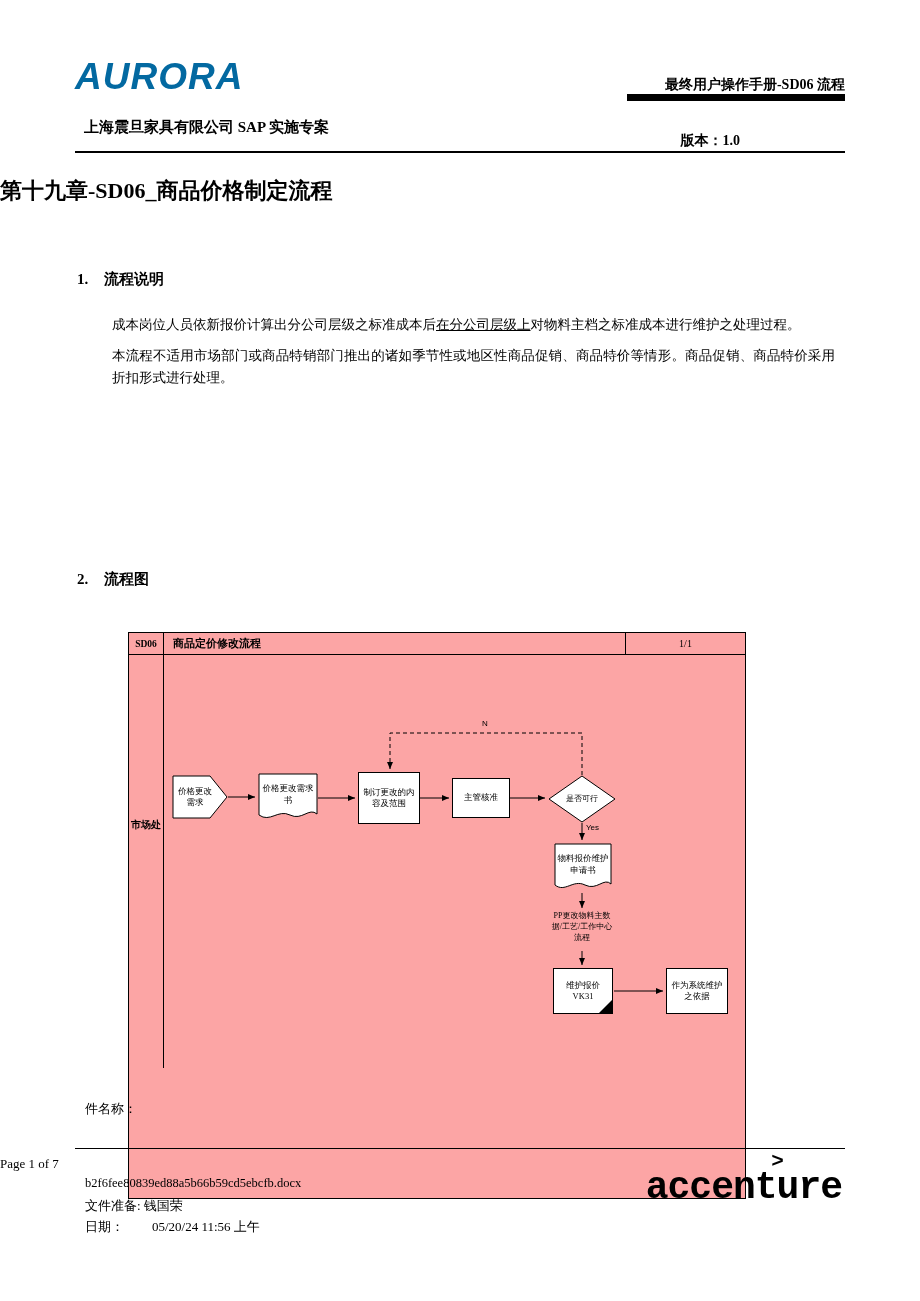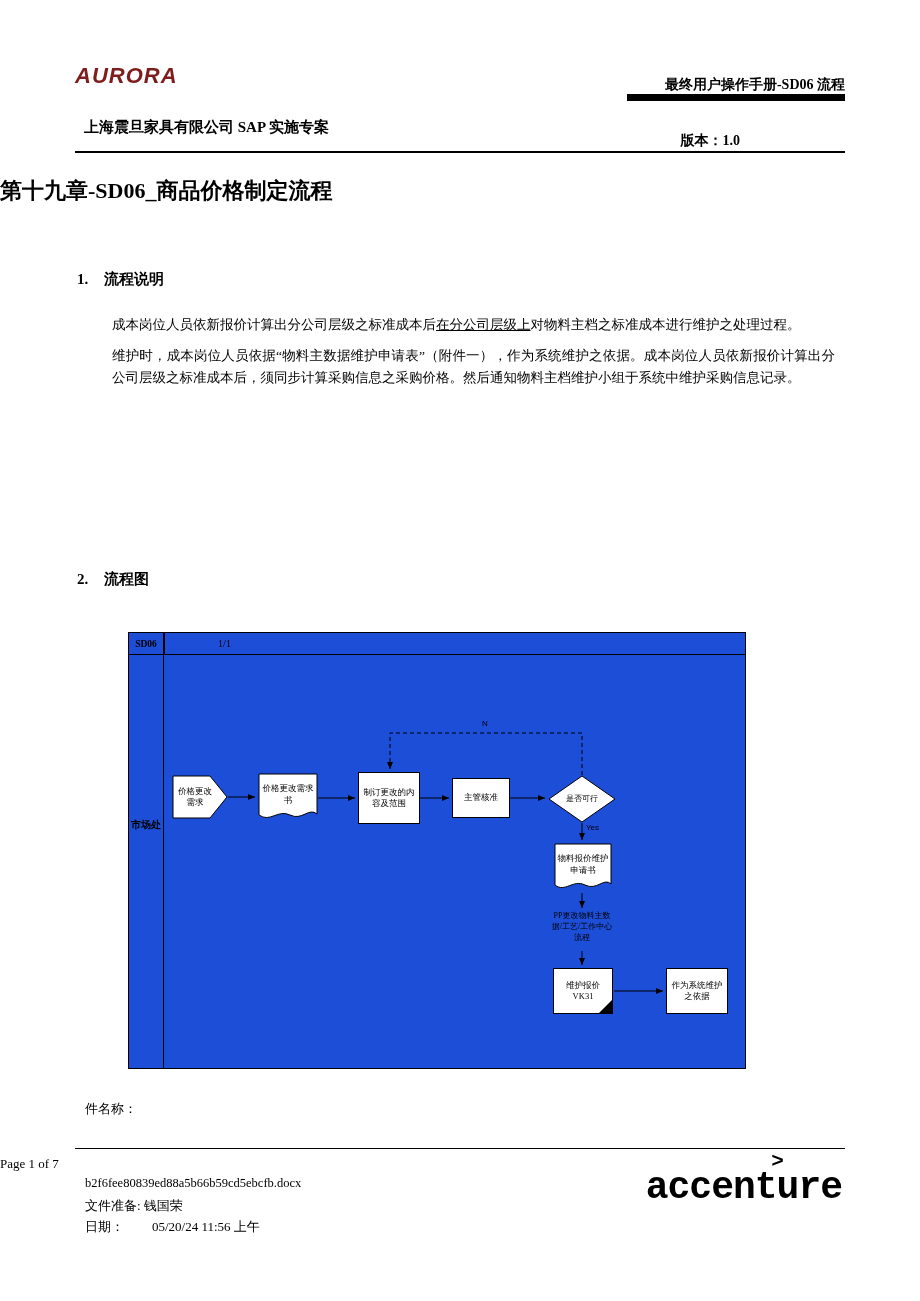--- a/index.html
+++ b/index.html
@@ -1,41 +1,41 @@
 <!DOCTYPE html>
 <html><head>
 <meta charset="utf-8">
 <style>
   * { margin:0; padding:0; box-sizing:border-box; }
   html,body { width:920px; height:1301px; background:#ffffff; }
   body { position:relative; font-family:"Liberation Serif","DejaVu Serif",serif; color:#000; overflow:hidden; }
 
   
-  .logo { position:absolute; left:75px; top:63px; font-family:"Liberation Sans","DejaVu Sans",sans-serif;
-          font-weight:800; font-style:italic; font-size:22px; letter-spacing:1px; color:#7f1d1d; }
+  .logo { position:absolute; left:75px; top:56px; font-family:"Liberation Sans","DejaVu Sans",sans-serif;
+          font-weight:800; font-style:italic; font-size:37px; letter-spacing:1px; color:#0369a1; }
   .doc-type { position:absolute; right:75px; top:76px; font-size:14px; font-weight:bold; }
   .header-bar { position:absolute; right:75px; top:94px; width:218px; height:7px; background:#000; }
   .company { position:absolute; left:84px; top:118px; font-size:15px; font-weight:bold; }
   .version { position:absolute; right:180px; top:132px; font-size:14px; font-weight:bold; }
   .header-rule { position:absolute; left:75px; right:75px; top:151px; border-top:2px solid #000; }
 
   
   .page-title { position:absolute; left:0; right:0; top:176px; text-align:left;
                 font-size:22px; font-weight:bold; }
   .sec-heading { position:absolute; left:77px; font-size:15px; font-weight:bold; }
   .sec-heading .num { display:inline-block; width:27px; }
   .sec1 { top:270px; }
   .sec2 { top:570px; }
 
   .paras { position:absolute; left:112px; right:85px; top:314px; font-size:13.5px; line-height:1.62; text-align:justify; }
   .paras p { margin-bottom:9px; }
   .u { text-decoration:underline; }
 
   
-  .flowchart { position:absolute; left:128px; top:632px; width:618px; height:437px; border:1px solid #000; background:#1d4ed8; }
+  .flowchart { position:absolute; left:128px; top:632px; width:618px; height:567px; border:1px solid #000; background:#fca5a5; }
   .fc-header { display:flex; height:22px; border-bottom:1px solid #000; }
   .fc-code  { width:35px; border-right:1px solid #000; display:flex; align-items:center; justify-content:center;
               font-size:9.5px; font-weight:bold; }
   .fc-title { flex:1; display:flex; align-items:center; padding-left:9px; font-size:11px; font-weight:bold; }
   .fc-page  { width:120px; border-left:1px solid #000; display:flex; align-items:center; justify-content:center; font-size:10px; }
   .fc-body  { display:flex; height:413px; }
   .fc-lane  { width:35px; border-right:1px solid #000; text-align:center; padding-top:163px;
               font-size:10px; font-weight:bold; }
   .fc-canvas{ flex:1; position:relative; }
   .fc-connectors { position:absolute; left:0; top:0; width:580px; height:412px; pointer-events:none; }
@@ -90,30 +90,31 @@
 <div class="header-rule"></div>
 
 <div class="page-title">第十九章-SD06_商品价格制定流程</div>
 
 <div class="sec-heading sec1">
   <span class="num">1.</span><span>流程说明</span>
 </div>
 
 <div class="paras">
   <p><span>成本岗位人员依新报价计算出分公司层级之标准成本后</span><span class="u">在分公司层级上</span><span>对物料主档之标准成本进行维护之处理过程。</span></p>
-  <p>维护时，成本岗位人员依据“物料主数据维护申请表”（附件一），作为系统维护之依据。成本岗位人员依新报价计算出分公司层级之标准成本后，须同步计算采购信息之采购价格。然后通知物料主档维护小组于系统中维护采购信息记录。</p>
+  <p>本流程不适用市场部门或商品特销部门推出的诸如季节性或地区性商品促销、商品特价等情形。商品促销、商品特价采用折扣形式进行处理。</p>
 </div>
 
 <div class="sec-heading sec2">
   <span class="num">2.</span><span>流程图</span>
 </div>
 
 <div class="flowchart">
   <div class="fc-header">
     <div class="fc-code">SD06</div>
+    <div class="fc-title">商品定价修改流程</div>
     <div class="fc-page">1/1</div>
   </div>
   <div class="fc-body">
     <div class="fc-lane">市场处</div>
     <div class="fc-canvas">
 
       <svg class="fc-connectors" viewBox="0 0 580 412">
         <defs>
           <marker id="arr" markerWidth="8" markerHeight="8" refX="7" refY="3" orient="auto">
             <path d="M0,0 L7,3 L0,6 Z" fill="#000"></path>

